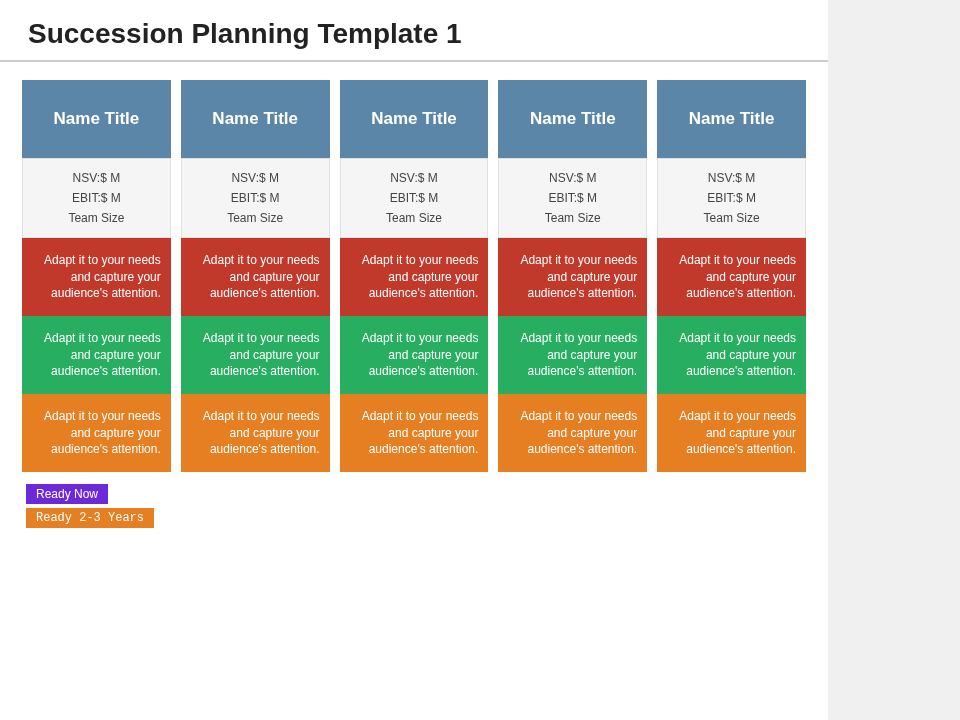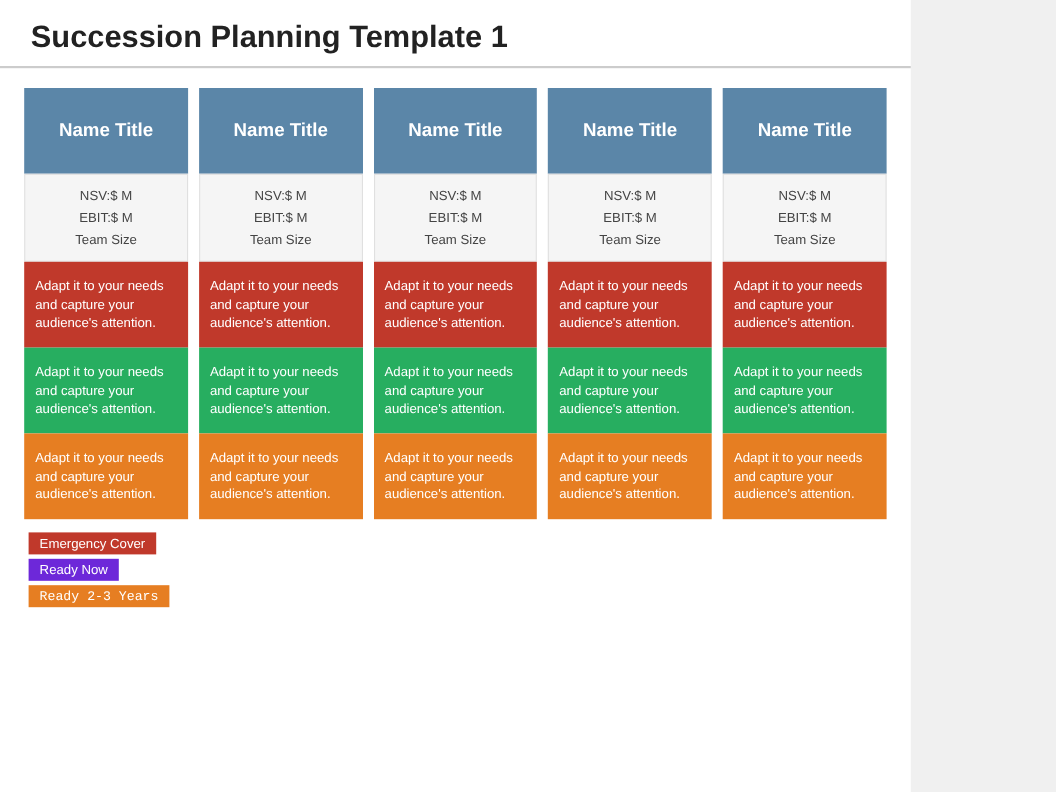--- a/index.html
+++ b/index.html
@@ -90,21 +90,21 @@
       background: #e67e22;
       padding: 8px 10px;
       min-height: 78px;
       display: flex;
       align-items: center;
       justify-content: center;
     }
     .box-text {
       font-size: 12px;
       color: #ffffff;
-      text-align: left;
+      text-align: right;
       line-height: 1.4;
     }
     .legend-area {
       margin-top: 12px;
       display: flex;
       flex-direction: column;
       gap: 4px;
       padding-left: 4px;
     }
     .legend-item {
@@ -223,23 +223,20 @@
       <div class="green-box">
         <span class="box-text">Adapt it to your needs and capture your audience's attention.</span>
       </div>
       <div class="orange-box">
         <span class="box-text">Adapt it to your needs and capture your audience's attention.</span>
       </div>
     </div>
       </div>
     <div class="legend-area">
       <div class="legend-item">
-        <span class="legend-badge legend-red">Emergency Cover</span>
-      </div>
-      <div class="legend-item">
         <span class="legend-badge legend-green">Ready Now</span>
       </div>
       <div class="legend-item">
         <span class="legend-badge legend-orange">Ready 2-3 Years</span>
       </div>
     </div>
   </div>
 </div>
 
 </body></html>

